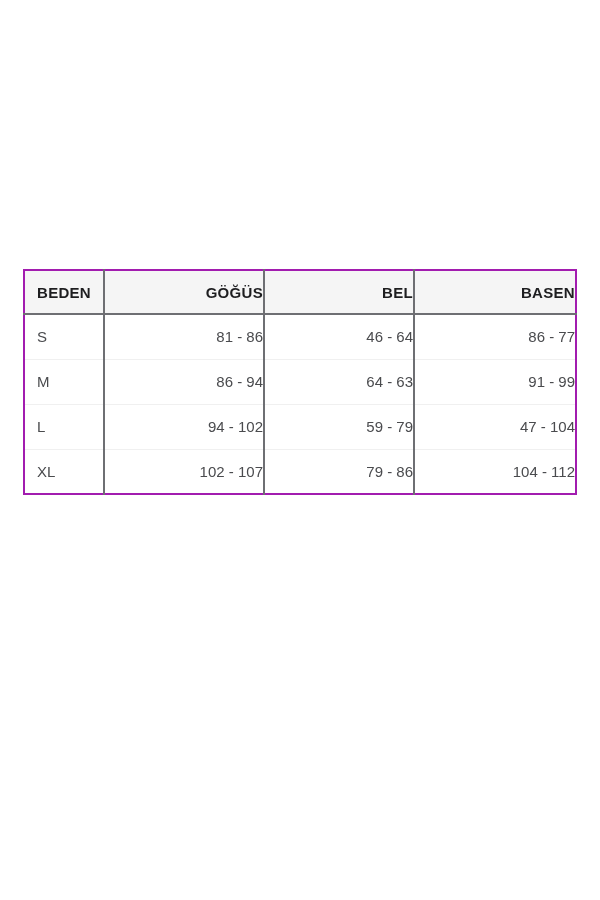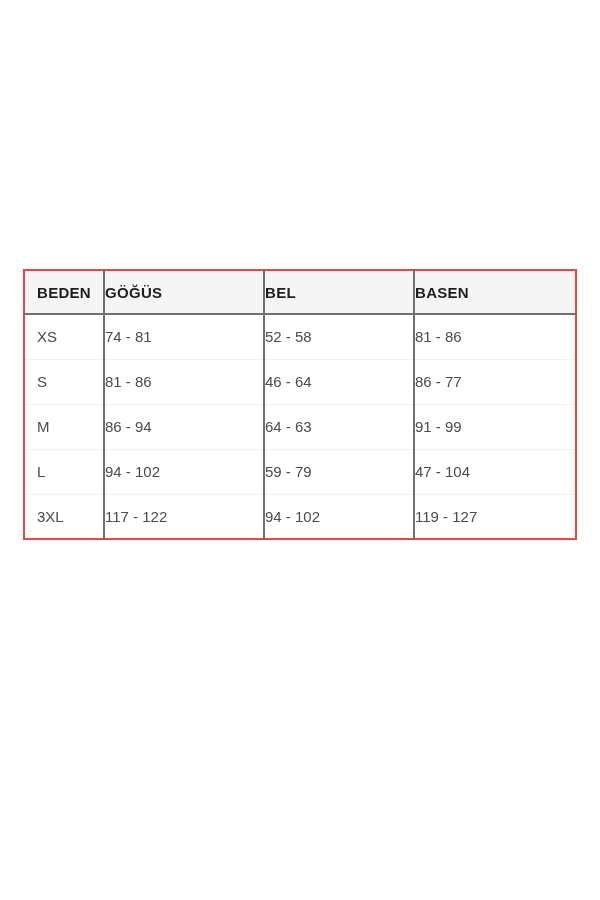--- a/index.html
+++ b/index.html
@@ -16,32 +16,32 @@
     background: #ffffff;
     overflow: hidden;
   }
   table.size-table {
     position: absolute;
     left: 23px;
     top: 269px;
     width: 552px;
     border-collapse: collapse;
     table-layout: fixed;
-    border: 2px solid #ef4444;
+    border: 2px solid #a21caf;
   }
   col.c-size  { width: 80px; }
   col.c-chest { width: 160px; }
   col.c-waist { width: 150px; }
   col.c-hips  { width: 162px; }
 
   .size-table th,
   .size-table td {
     padding: 0;
     vertical-align: middle;
-    text-align: left;
+    text-align: right;
   }
   .size-table th + th,
   .size-table td + td {
     border-left: 2px solid #6e6f73;
   }
   thead th {
     height: 44px;
     background: #f5f5f5;
     border-bottom: 2px solid #6e6f73;
     color: #1e1e20;
@@ -78,44 +78,38 @@
     <thead>
       <tr>
         <th class="col-size">BEDEN</th>
         <th>GÖĞÜS</th>
         <th>BEL</th>
         <th>BASEN</th>
       </tr>
     </thead>
     <tbody>
       <tr>
-        <td class="col-size">XS</td>
-        <td>74 - 81</td>
-        <td>52 - 58</td>
-        <td>81 - 86</td>
-      </tr>
-      <tr>
         <td class="col-size">S</td>
         <td>81 - 86</td>
         <td>46 - 64</td>
         <td>86 - 77</td>
       </tr>
       <tr>
         <td class="col-size">M</td>
         <td>86 - 94</td>
         <td>64 - 63</td>
         <td>91 - 99</td>
       </tr>
       <tr>
         <td class="col-size">L</td>
         <td>94 - 102</td>
         <td>59 - 79</td>
         <td>47 - 104</td>
       </tr>
       <tr>
-        <td class="col-size">3XL</td>
-        <td>117 - 122</td>
-        <td>94 - 102</td>
-        <td>119 - 127</td>
+        <td class="col-size">XL</td>
+        <td>102 - 107</td>
+        <td>79 - 86</td>
+        <td>104 - 112</td>
       </tr>
     </tbody>
   </table>
 </div>
 
 </body></html>

